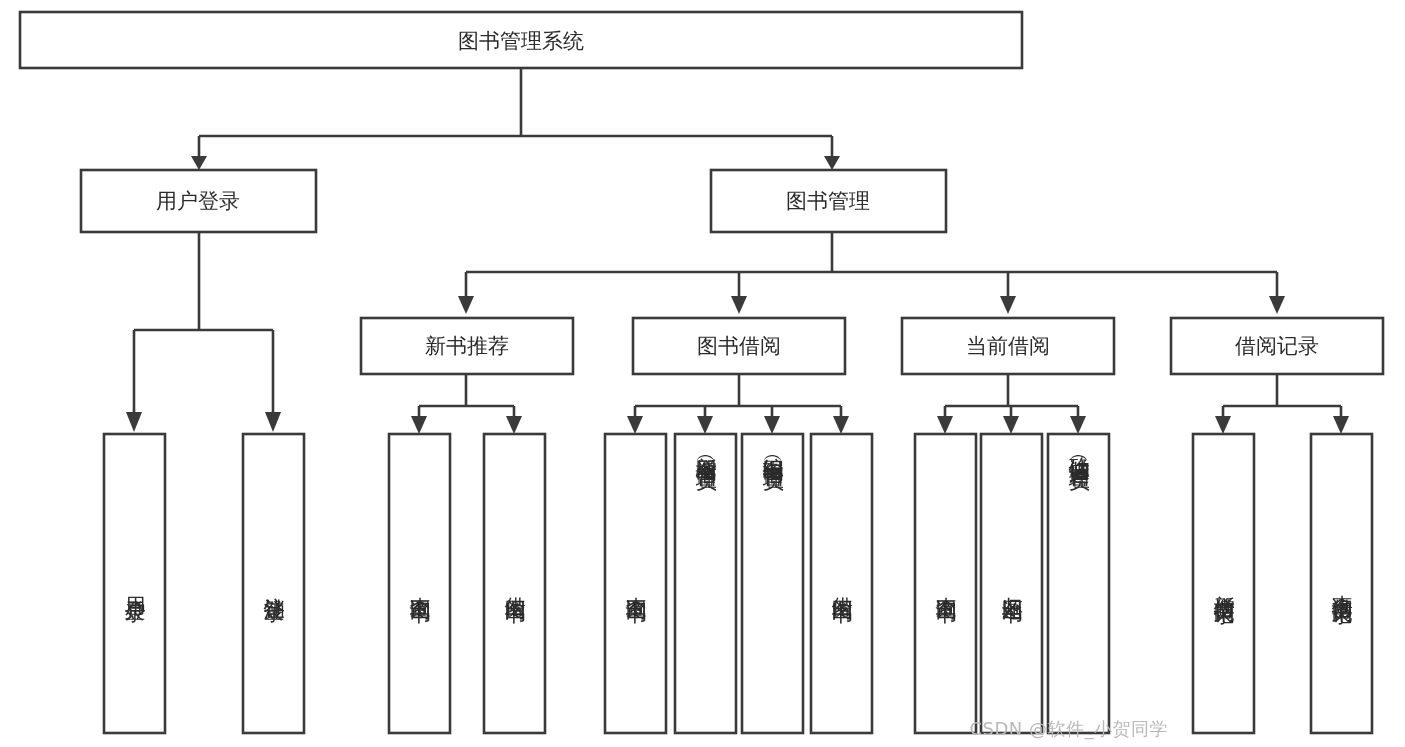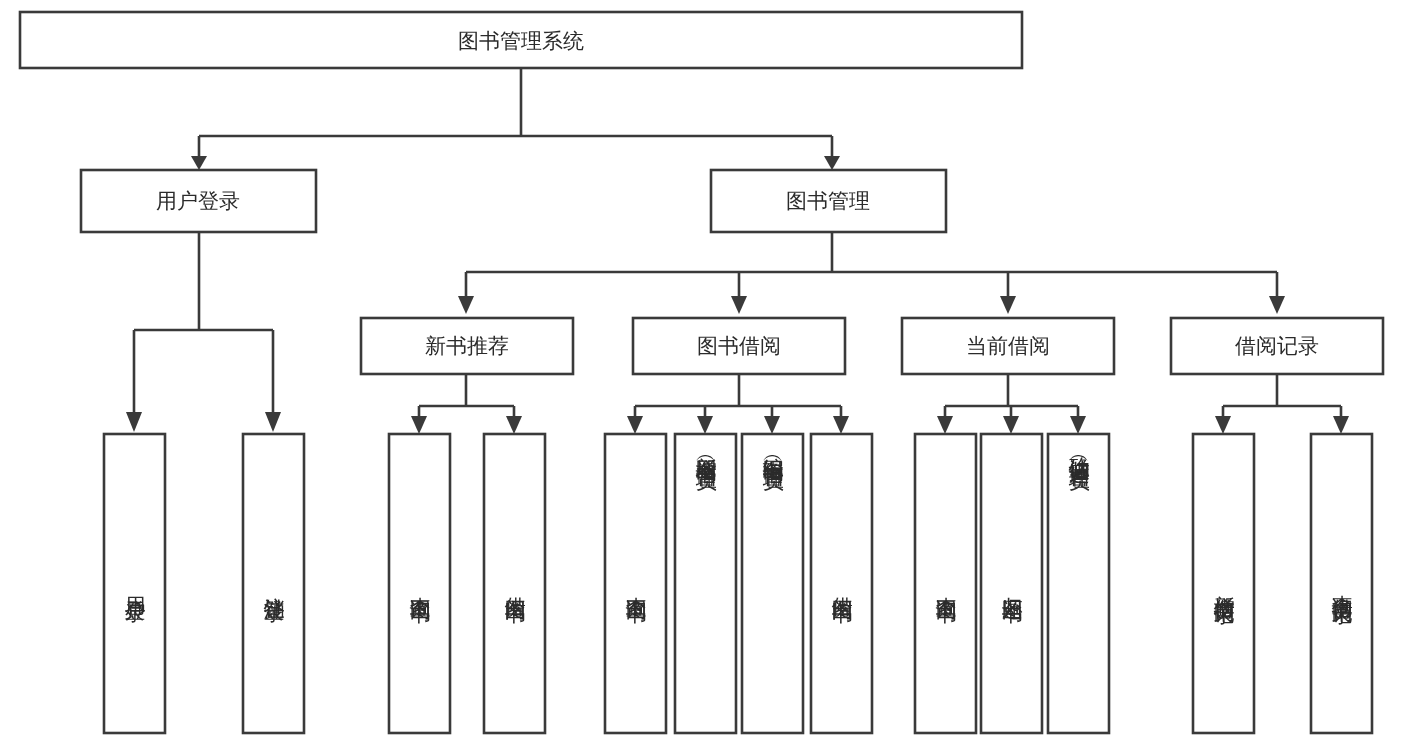--- a/index.html
+++ b/index.html
@@ -185,13 +185,14 @@
   <div class="v-label" style="left:742px;  top:434px; width:61px; height:299px; display:flex; align-items:center; justify-content:flex-start; padding-top:6px; box-sizing:border-box;">编辑图书（管理员）</div>
   <div class="v-label" style="left:811px;  top:434px; width:61px; height:299px; display:flex; align-items:center; justify-content:center;">借阅图书</div>
 
   <div class="v-label" style="left:915px;  top:434px; width:61px; height:299px; display:flex; align-items:center; justify-content:center;">查询图书</div>
   <div class="v-label" style="left:981px;  top:434px; width:61px; height:299px; display:flex; align-items:center; justify-content:center;">归还图书</div>
   <div class="v-label" style="left:1048px; top:434px; width:61px; height:299px; display:flex; align-items:center; justify-content:flex-start; padding-top:6px; box-sizing:border-box;">确认归还（管理员）</div>
 
   <div class="v-label" style="left:1193px; top:434px; width:61px; height:299px; display:flex; align-items:center; justify-content:center;">新增借阅记录</div>
   <div class="v-label" style="left:1311px; top:434px; width:61px; height:299px; display:flex; align-items:center; justify-content:center;">查询借阅记录</div>
 
+  <div class="watermark">CSDN @软件_小贺同学</div>
 </div>
 
 </body></html>

